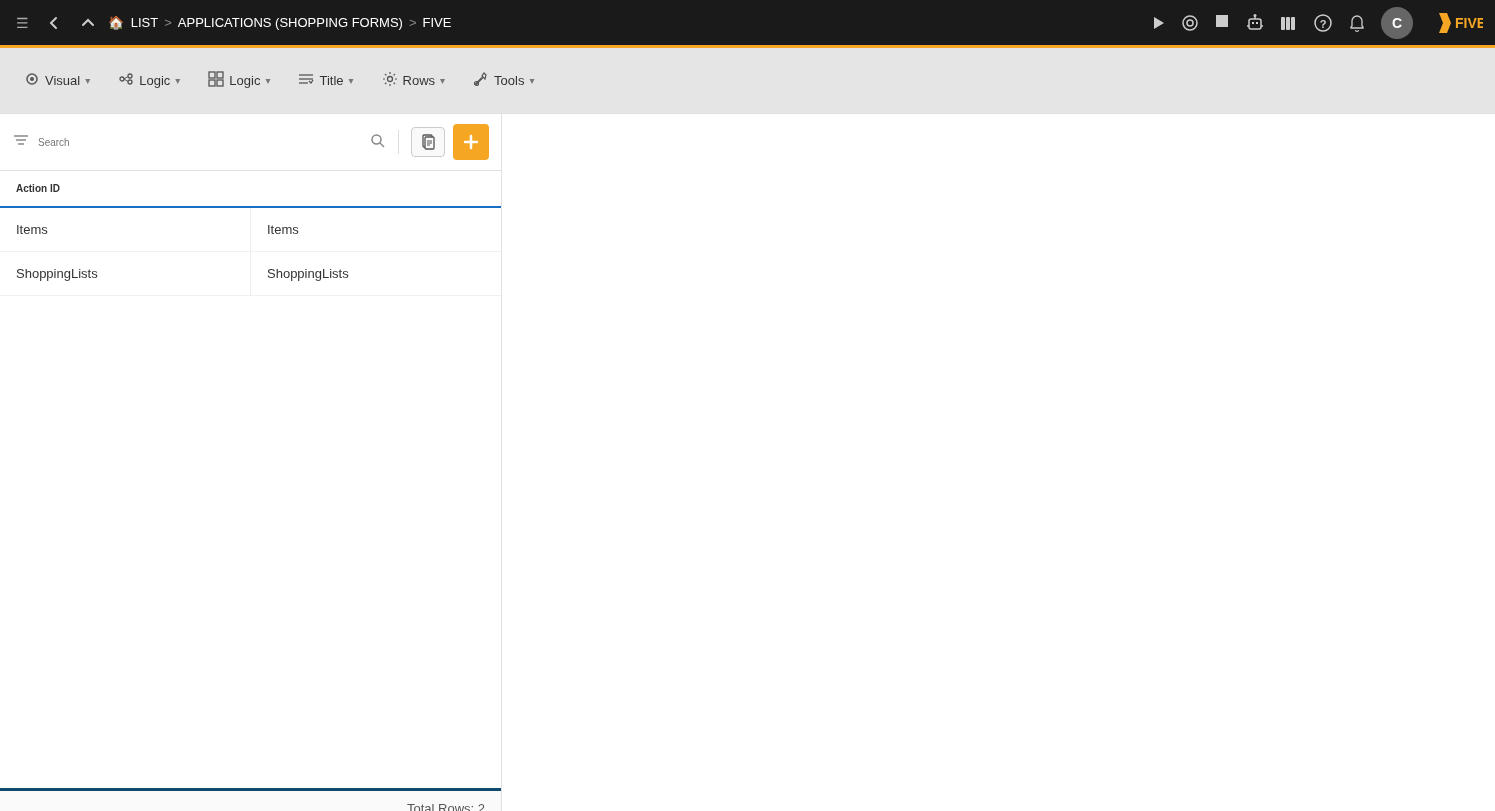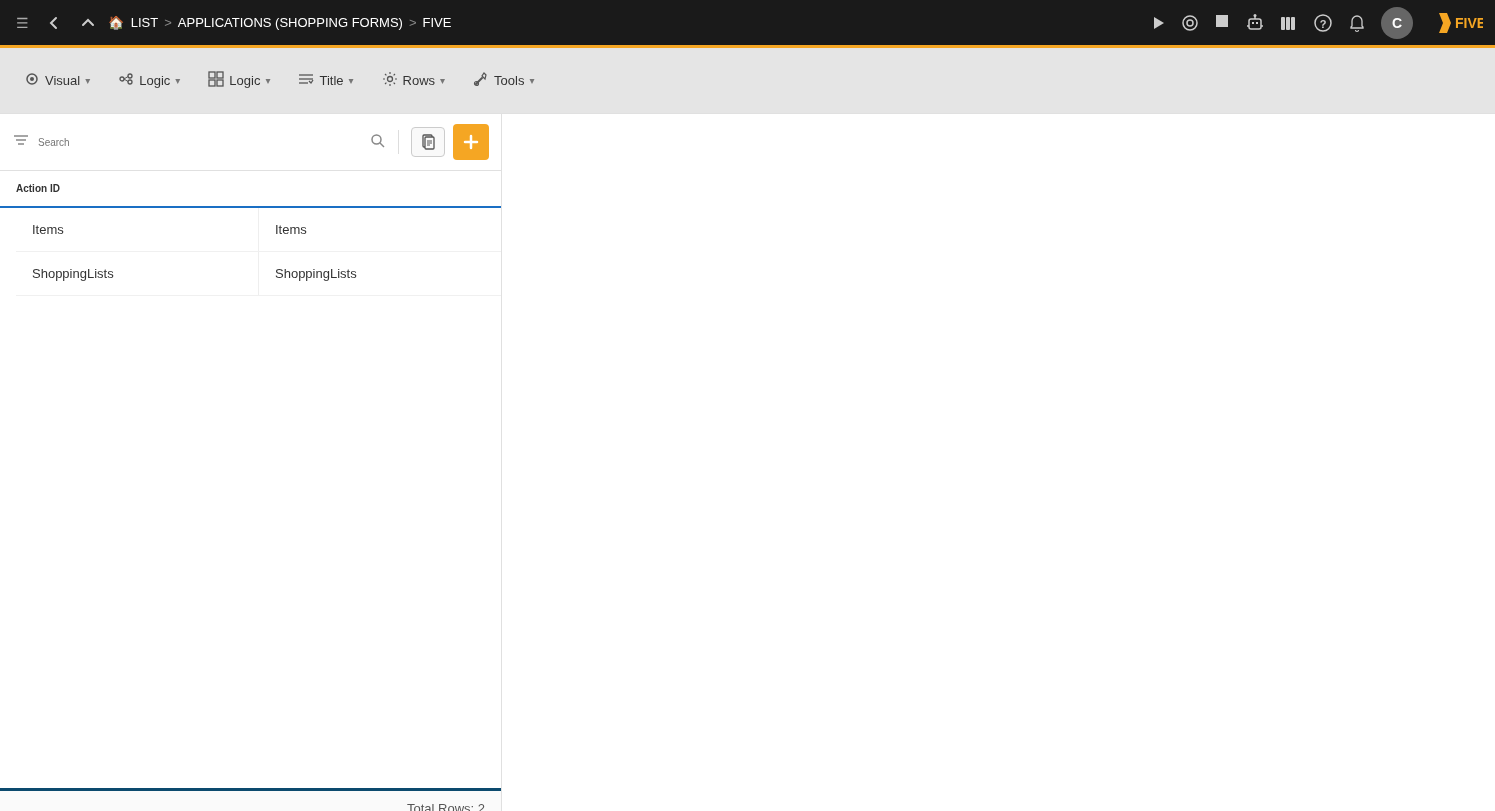--- a/index.html
+++ b/index.html
@@ -181,21 +181,20 @@
       padding: 12px 16px;
       font-weight: 700;
       font-size: 10px;
       color: #333;
     }
 
     
     .table-body {
       flex: 1;
       overflow-y: auto;
-      margin-left: 16px;
     }
     .table-row {
       display: flex;
       align-items: center;
       border-bottom: 1px solid #f0f0f0;
       cursor: pointer;
     }
     .row-title {
       flex: 1;
       padding: 14px 16px;

